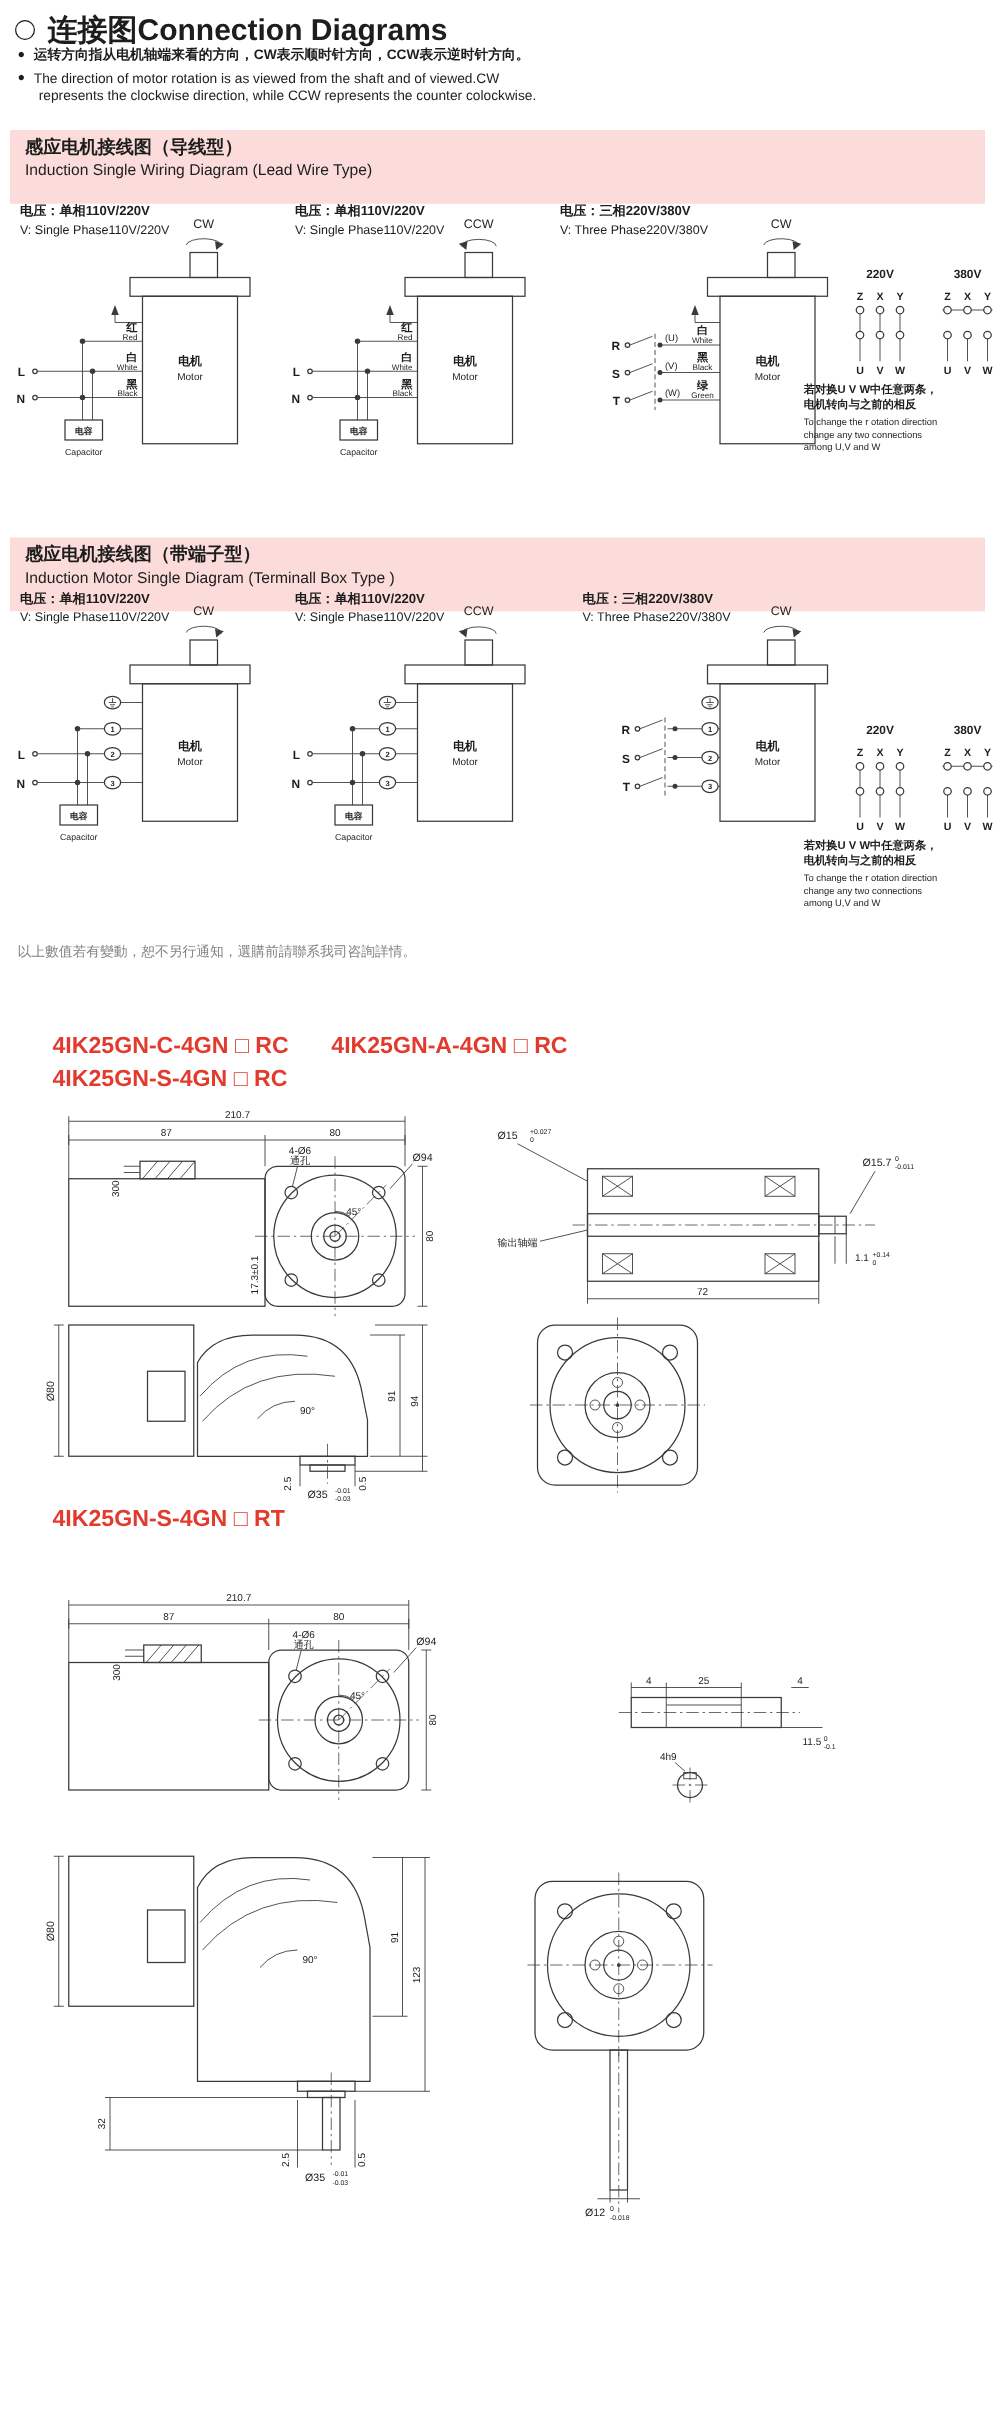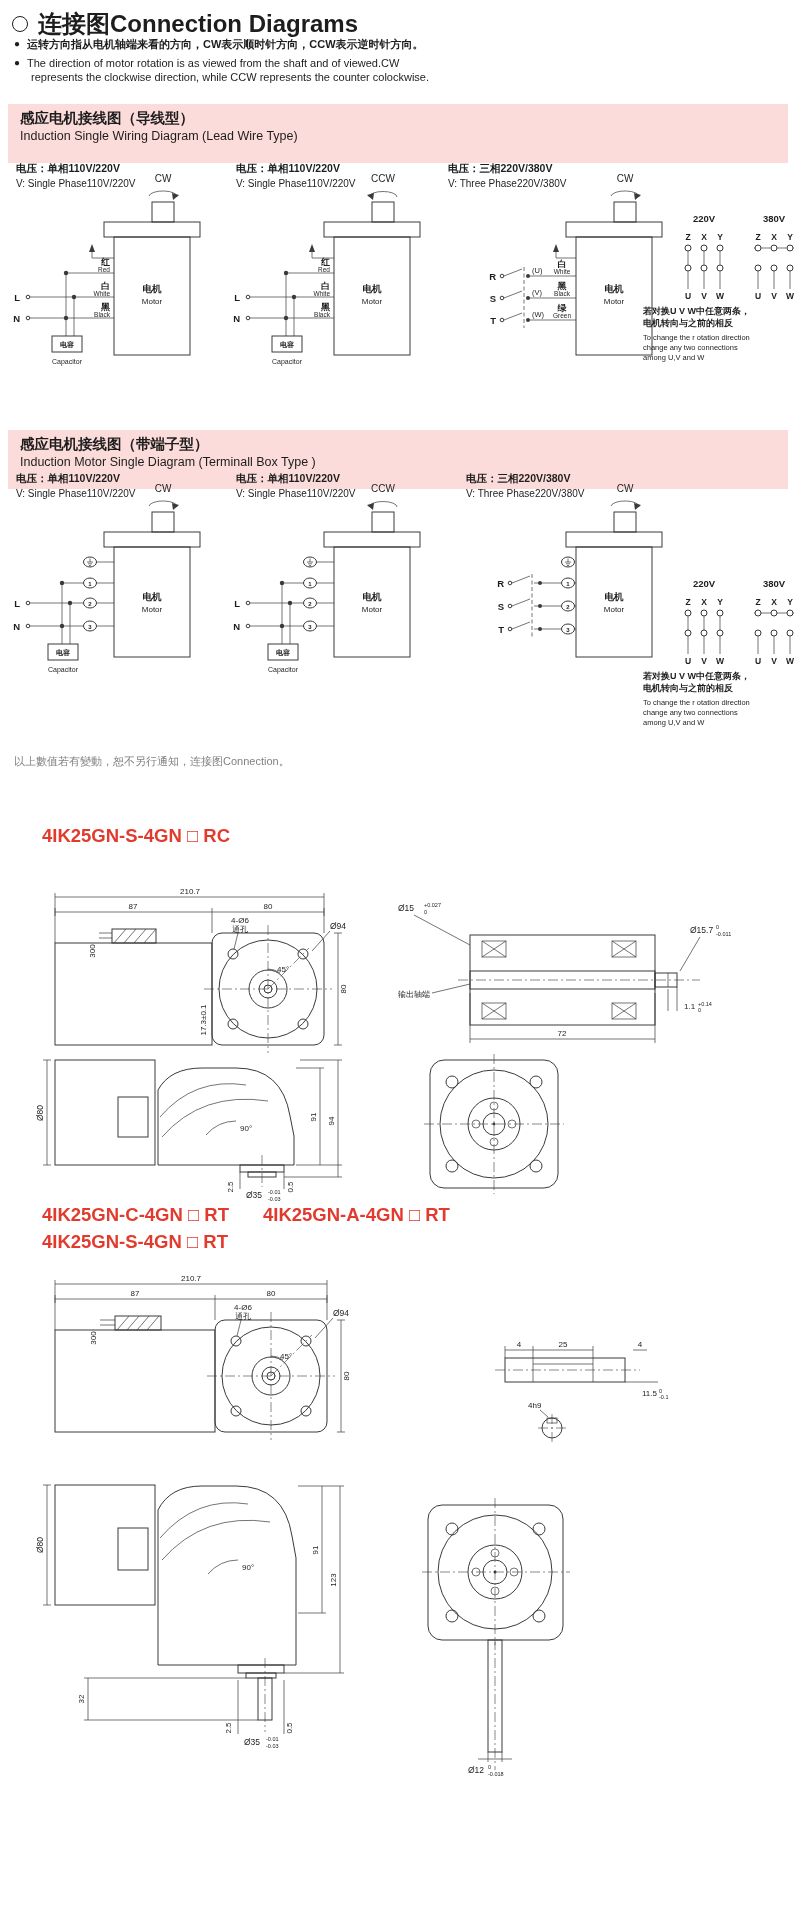--- a/index.html
+++ b/index.html
@@ -398,23 +398,27 @@
         <text x="350" y="214" class="lt" text-anchor="middle">W</text>
         <text x="203" y="229" class="nzh">若对换U V W中任意两条，</text>
         <text x="203" y="241" class="nzh">电机转向与之前的相反</text>
         <text x="203" y="255" class="nen">To change the r otation direction</text>
         <text x="203" y="265" class="nen">change  any two connections</text>
         <text x="203" y="275" class="nen">among U,V and W</text>
       </g>
     </g>
   </svg>
 
-  <div class="abs disc" style="top:754px;">以上數值若有變動，恕不另行通知，连接图Connection。</div>
+  <div class="abs disc" style="top:754px;">以上數值若有變動，恕不另行通知，選購前請聯系我司咨詢詳情。</div>
 
   <div class="abs models" style="top:822px;">
+    <div class="row">
+      <span>4IK25GN-C-4GN □ RC</span>
+      <span>4IK25GN-A-4GN □ RC</span>
+    </div>
     <div class="row">
       <span>4IK25GN-S-4GN □ RC</span>
     </div>
   </div>
 
   <svg style="top:885px;" width="800" height="318" viewBox="0 0 800 318">
     <g>
       <line class="ln thin" x1="55" y1="12" x2="324" y2="12"></line>
       <line class="ln thin" x1="55" y1="8" x2="55" y2="16"></line>
         <line class="ln thin" x1="324" y1="8" x2="324" y2="16"></line>
@@ -555,24 +559,20 @@
       <circle class="ln thin" cx="494" cy="221" r="4"></circle>
         <circle class="ln thin" cx="476" cy="239" r="4"></circle>
         <circle class="ln thin" cx="512" cy="239" r="4"></circle>
         <circle class="ln thin" cx="494" cy="257" r="4"></circle>
       <circle class="dot" cx="494" cy="239" r="1.5"></circle>
     </g>
   </svg>
 
   <div class="abs models" style="top:1201px;">
     <div class="row">
-      <span>4IK25GN-C-4GN □ RT</span>
-      <span>4IK25GN-A-4GN □ RT</span>
-    </div>
-    <div class="row">
       <span>4IK25GN-S-4GN □ RT</span>
     </div>
   </div>
 
   <svg style="top:1270px;" width="800" height="540" viewBox="0 0 800 540">
     <g>
       <line class="ln thin" x1="55" y1="14" x2="327" y2="14"></line>
       <line class="ln thin" x1="55" y1="10" x2="55" y2="18"></line>
         <line class="ln thin" x1="327" y1="10" x2="327" y2="18"></line>
       <text x="191" y="11" class="dim" text-anchor="middle">210.7</text>

